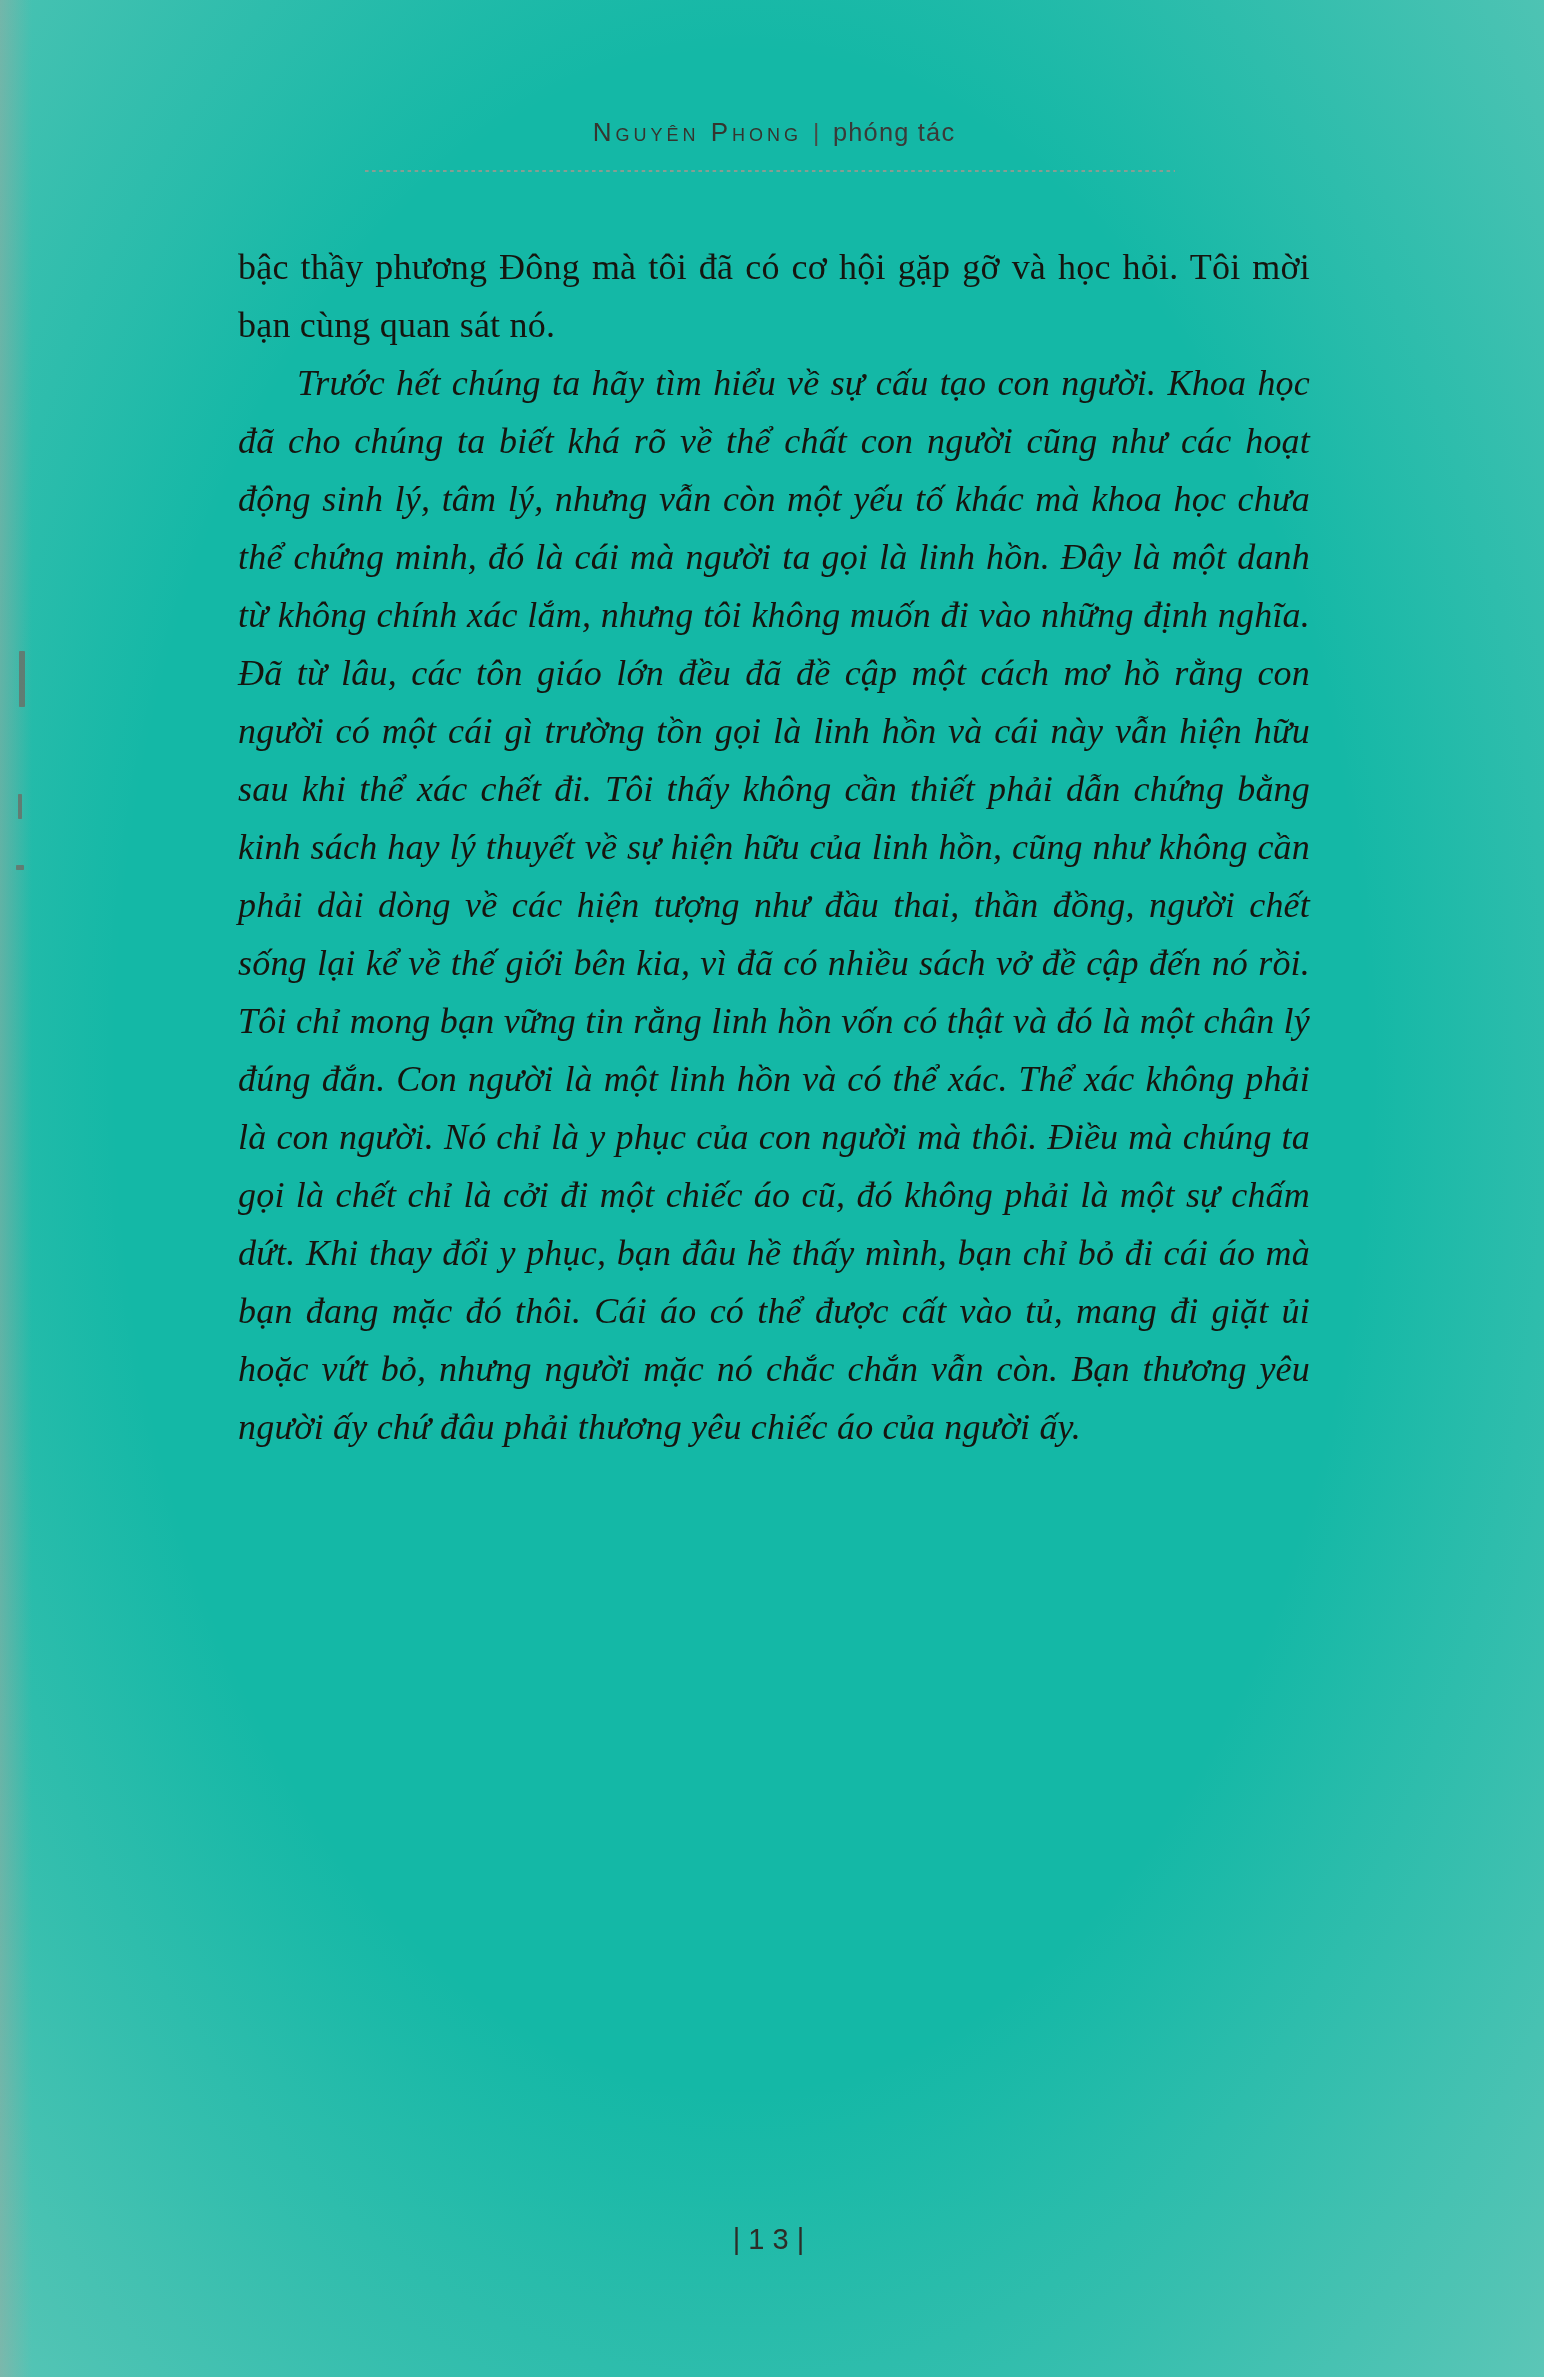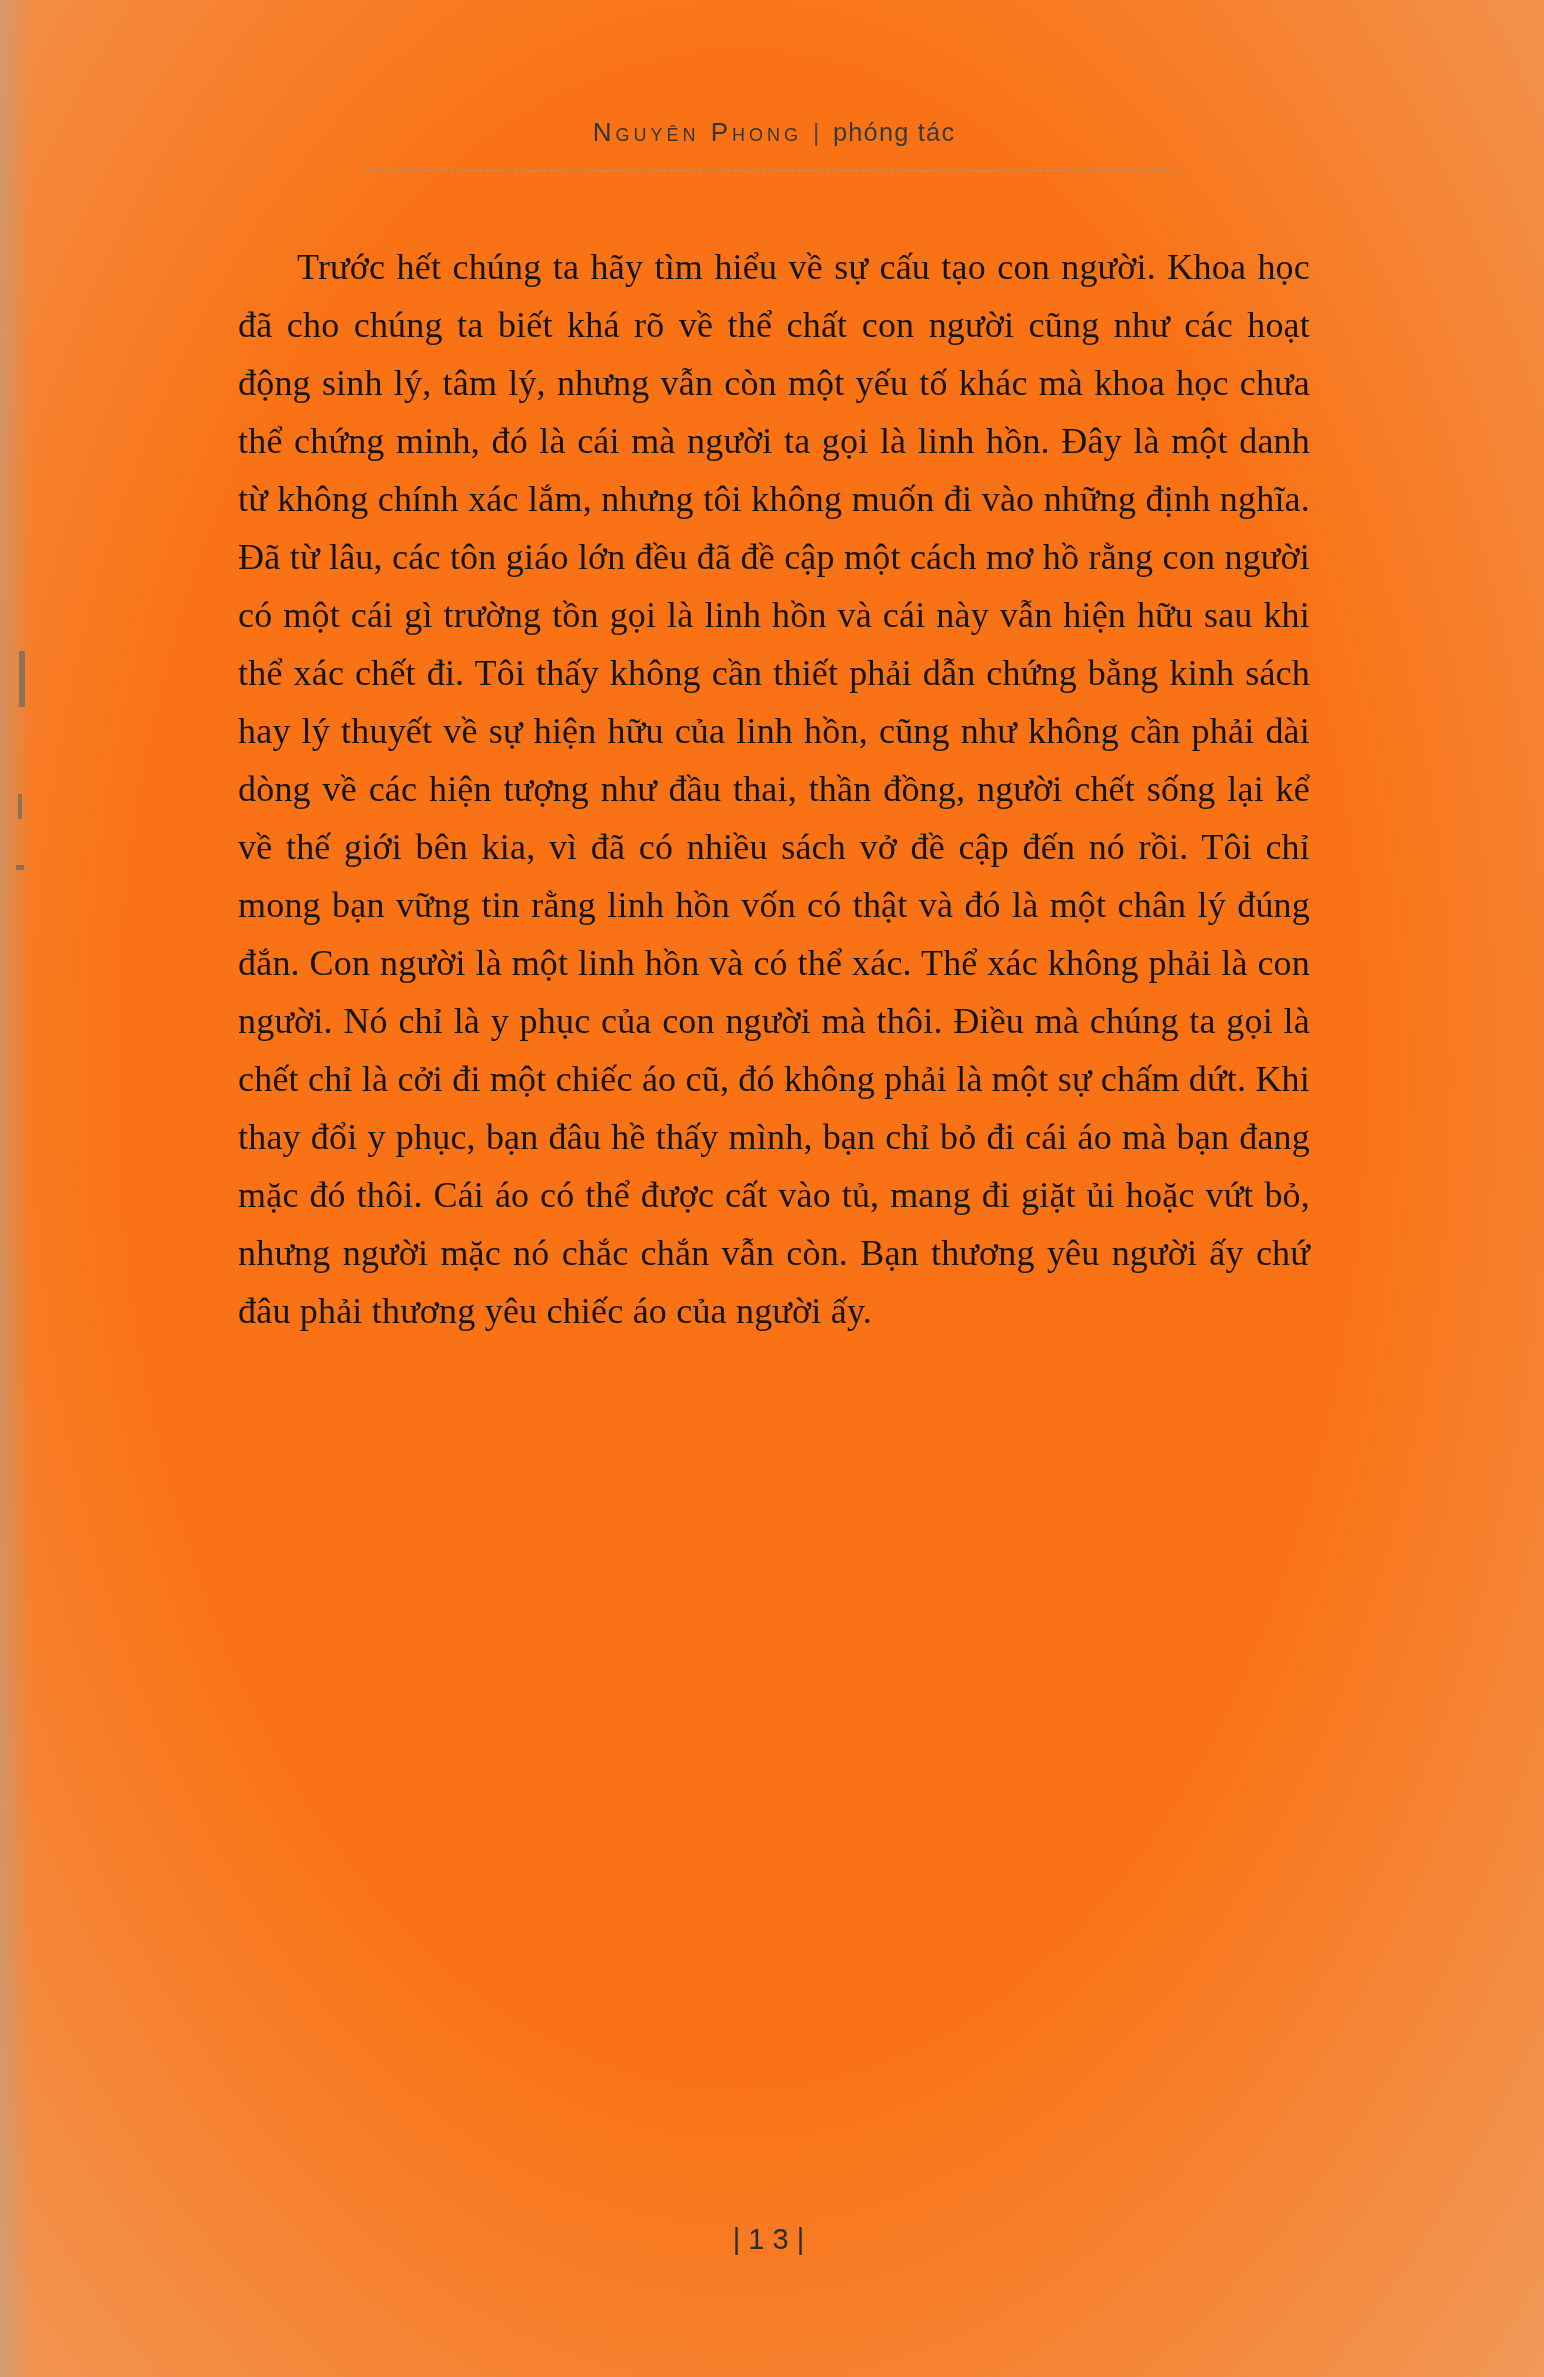--- a/index.html
+++ b/index.html
@@ -11,21 +11,21 @@
     width: 1545px;
     height: 2377px;
     position: relative;
     font-family: "Liberation Serif", serif;
     overflow: hidden;
   }
 
   .page {
     position: absolute;
     inset: 0;
-    background: #f97316;
+    background: #14b8a6;
   }
 
   
   .paper-tint {
     position: absolute;
     inset: 0;
     background:
       radial-gradient(ellipse at 48% 45%, rgba(255,255,255,0) 55%, rgba(226,224,214,0.35) 100%);
     pointer-events: none;
   }
@@ -164,20 +164,21 @@
   <div class="content">
 
     <div class="header">
       <span class="header-line">
         <span class="header-author">Nguyên Phong</span><span class="header-sep">|</span><span class="header-role">phóng tác</span>
       </span>
     </div>
     <div class="header-rule"></div>
 
     <div class="body-block">
+      <p class="para">bậc thầy phương Đông mà tôi đã có cơ hội gặp gỡ và học hỏi. Tôi mời bạn cùng quan sát nó.</p>
       <p class="para indent">Trước hết chúng ta hãy tìm hiểu về sự cấu tạo con người. Khoa học đã cho chúng ta biết khá rõ về thể chất con người cũng như các hoạt động sinh lý, tâm lý, nhưng vẫn còn một yếu tố khác mà khoa học chưa thể chứng minh, đó là cái mà người ta gọi là linh hồn. Đây là một danh từ không chính xác lắm, nhưng tôi không muốn đi vào những định nghĩa. Đã từ lâu, các tôn giáo lớn đều đã đề cập một cách mơ hồ rằng con người có một cái gì trường tồn gọi là linh hồn và cái này vẫn hiện hữu sau khi thể xác chết đi. Tôi thấy không cần thiết phải dẫn chứng bằng kinh sách hay lý thuyết về sự hiện hữu của linh hồn, cũng như không cần phải dài dòng về các hiện tượng như đầu thai, thần đồng, người chết sống lại kể về thế giới bên kia, vì đã có nhiều sách vở đề cập đến nó rồi. Tôi chỉ mong bạn vững tin rằng linh hồn vốn có thật và đó là một chân lý đúng đắn. Con người là một linh hồn và có thể xác. Thể xác không phải là con người. Nó chỉ là y phục của con người mà thôi. Điều mà chúng ta gọi là chết chỉ là cởi đi một chiếc áo cũ, đó không phải là một sự chấm dứt. Khi thay đổi y phục, bạn đâu hề thấy mình, bạn chỉ bỏ đi cái áo mà bạn đang mặc đó thôi. Cái áo có thể được cất vào tủ, mang đi giặt ủi hoặc vứt bỏ, nhưng người mặc nó chắc chắn vẫn còn. Bạn thương yêu người ấy chứ đâu phải thương yêu chiếc áo của người ấy.</p>
     </div>
 
     <div class="folio">
       <span class="folio-inner">
         <span class="folio-bar">|</span><span>13</span><span class="folio-bar">|</span>
       </span>
     </div>
 
   </div>

